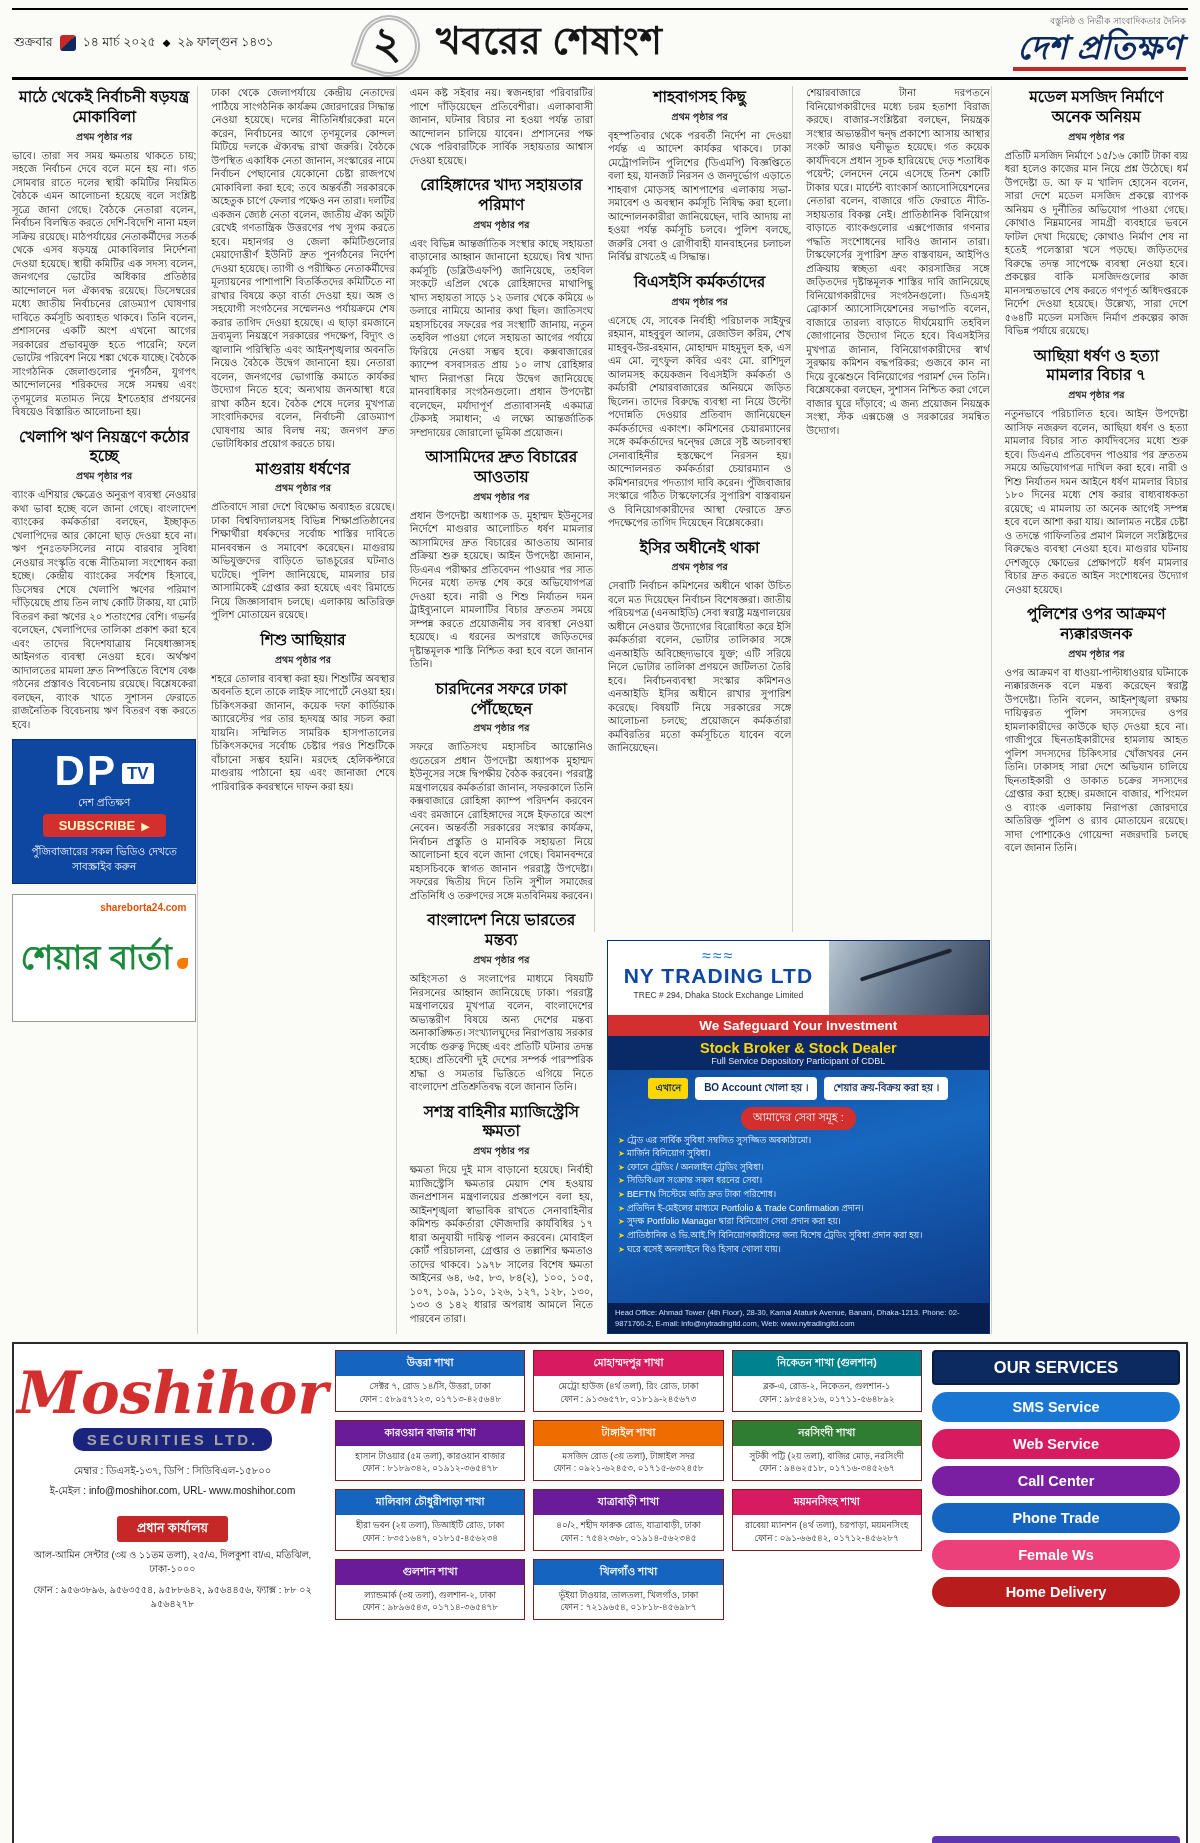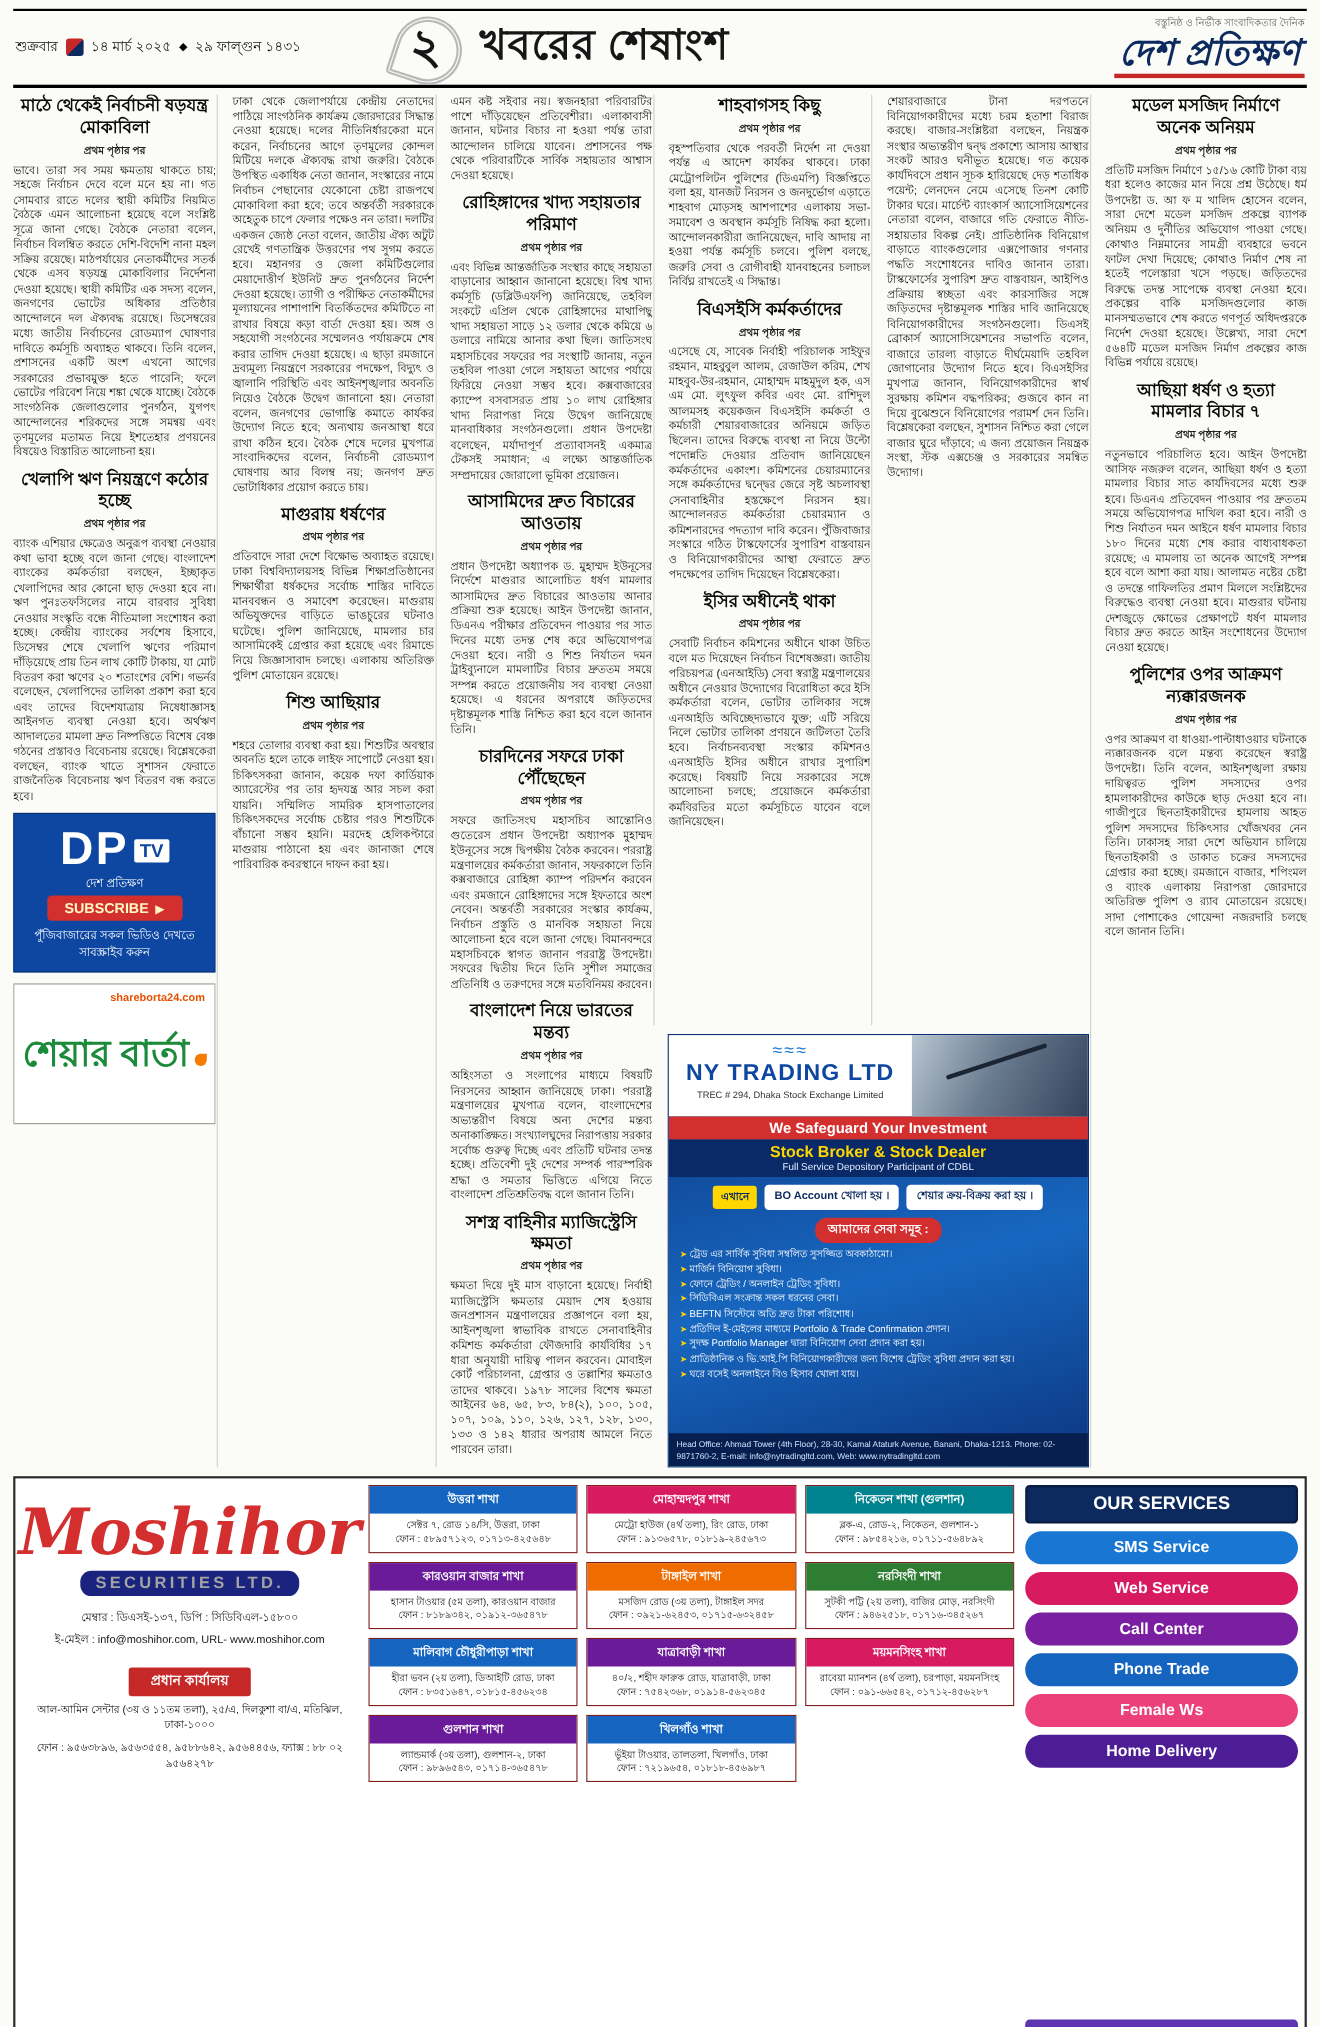--- a/index.html
+++ b/index.html
@@ -66,21 +66,21 @@
   .ny-trec{font-size:8.5px;color:#333;margin-top:2px;}
   .ny-photo{width:42%;background:linear-gradient(115deg,#b9c6d2 0%,#6b7d91 45%,#33425a 100%);position:relative;}
   .ny-pen{position:absolute;left:18%;top:30%;width:60%;height:4px;background:#1c2533;transform:rotate(-18deg);border-radius:2px;}
   .ny-ribbon{background:#d32f2f;color:#fff;font-weight:bold;text-align:center;font-size:13.5px;padding:3px 2px;}
   .ny-roles{text-align:center;padding:4px 2px;background:#092a66;}
   .ny-role1{font-size:14.5px;font-weight:800;color:#ffd600;}
   .ny-role2{font-size:9px;color:#e3ecff;}
   .ny-bo-row{display:flex;gap:7px;justify-content:center;align-items:center;padding:7px 4px 4px;}
   .ny-here{background:#ffd600;color:#092a66;font-size:9.5px;font-weight:bold;padding:3px 7px;border-radius:3px;}
   .ny-bo{background:#fff;color:#0d2a5e;font-weight:800;font-size:10px;padding:5px 9px;border-radius:4px;text-align:center;line-height:1.25;}
-  .ny-servtitle{align-self:center;background:#d32f2f;border-radius:11px;padding:2px 12px;font-size:11px;font-weight:bold;margin:3px auto 2px;}
+  .ny-servtitle{align-self:center;background:#d32f2f;border-radius:11px;padding:2px 12px;font-size:11px;font-weight:normal;margin:3px auto 2px;}
   ul.ny-list{list-style:none;margin:2px 10px 4px;padding:0;font-size:8.8px;line-height:1.55;}
   ul.ny-list li::before{content:"➤ ";color:#ffd600;font-size:8px;}
   .ny-addr{font-size:7.6px;background:#061f4e;padding:4px 7px;margin-top:auto;line-height:1.45;color:#cfe0ff;}
 
   
   footer.mosh{border:2px solid #2b2b2b;margin-top:8px;display:flex;gap:10px;padding:6px;height:535px;box-sizing:border-box;background:#fff;}
   .mosh-left{width:305px;display:flex;flex-direction:column;align-items:center;text-align:center;flex:0 0 auto;}
   .mosh-logo{font-family:"DejaVu Serif","Liberation Serif",serif;font-size:58px;font-weight:900;font-style:italic;color:#d32f2f;line-height:1;margin-top:14px;}
   .mosh-logo-sub{background:#1a237e;color:#a3a3a3;letter-spacing:3px;font-weight:bold;font-size:15px;padding:3px 14px;margin-top:6px;border-radius:10px;}
   .mosh-member{font-size:10px;margin-top:12px;}
@@ -90,21 +90,21 @@
   .mosh-branches{flex:1;display:grid;grid-template-columns:repeat(3,1fr);gap:8px;align-content:start;}
   .branch{border:1px solid #7f1d1d;display:flex;flex-direction:column;background:#fff;}
   .bh{color:#fff;font-weight:bold;font-size:10.5px;text-align:center;padding:4px 2px;}
   .baddr{font-size:8.8px;padding:4px 4px 5px;line-height:1.45;text-align:center;color:#222;}
   .bh-blue{background:#1565c0}.bh-purple{background:#6a1b9a}.bh-pink{background:#d81b60}
   .bh-orange{background:#ef6c00}.bh-green{background:#2e7d32}.bh-teal{background:#00838f}
   .mosh-right{width:248px;display:flex;flex-direction:column;gap:7px;flex:0 0 auto;}
   .osv-title{background:#0d2a5e;color:#fff;font-weight:700;text-align:center;font-size:16.5px;padding:6px;border-radius:4px;border:2px solid #081d42;}
   .osv{color:#fff;font-weight:bold;text-align:center;font-size:14.5px;padding:7px;border-radius:16px;}
   .sv-0{background:#1976d2}.sv-1{background:#d81b60}.sv-2{background:#7b1fa2}
-  .sv-3{background:#1565c0}.sv-4{background:#ec407a}.sv-5{background:#4c1d95}
+  .sv-3{background:#1565c0}.sv-4{background:#ec407a}.sv-5{background:#b91c1c}
   .po-note{background:#5e35b1;color:#fff;text-align:center;font-size:11.5px;font-weight:bold;padding:8px 6px;border-radius:4px;margin-top:auto;line-height:1.5;}
 </style>
 </head>
 <body>
 
 <div class="page">
 
   <header class="phead">
     <div class="dateline">
       <span>শুক্রবার</span>

